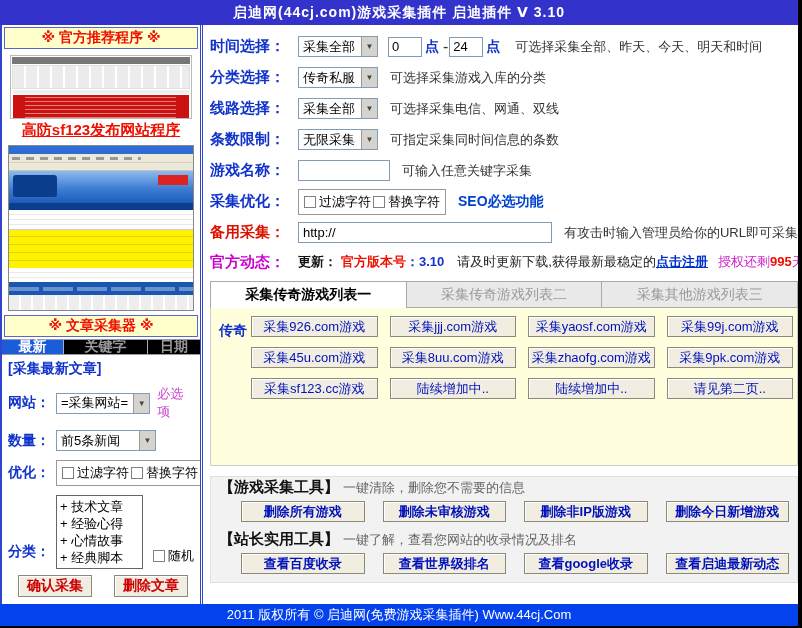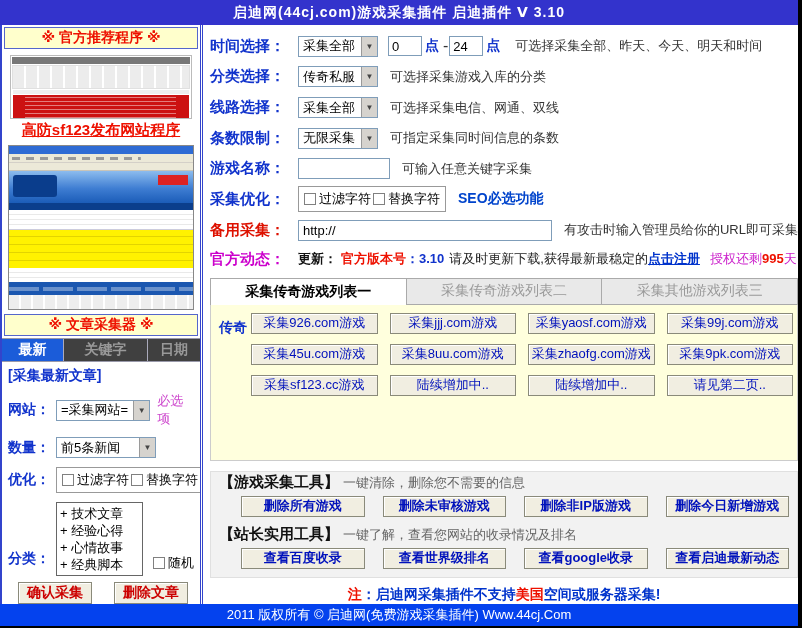--- a/index.html
+++ b/index.html
@@ -40,23 +40,23 @@
   .b-badge { position:absolute; right:5px; top:4px; width:30px; height:10px; background:#D22; }
   .b-nav { height:7px; background:#0B3E8C; }
   .b-rows1 { height:20px; background: repeating-linear-gradient(0deg,#fff 0 4px,#E9E9E9 4px 5px); border-bottom:1px solid #CCD; }
   .b-yellow { height:38px; background: repeating-linear-gradient(0deg,#FFF200 0 7px,#E2D400 7px 8px); }
   .b-rows2 { height:14px; background: repeating-linear-gradient(0deg,#fff 0 4px,#E9E9E9 4px 5px); }
   .b-footer1 { height:13px; background:#1B57B0;
                background-image: repeating-linear-gradient(90deg, rgba(255,255,255,.35) 0 30px, transparent 30px 34px);
                background-size:100% 4px; background-position:0 5px; background-repeat:no-repeat; }
   .b-grid { height:16px; background: repeating-linear-gradient(90deg,#EEE 0 10px,#fff 10px 12px),
                          repeating-linear-gradient(0deg,#DDD 0 6px,#fff 6px 8px); }
-  .side-tabs { height:24px; display:flex; border-top:1px solid #99A; border-bottom:1px solid #99A; }
+  .side-tabs { height:16px; display:flex; border-top:1px solid #99A; border-bottom:1px solid #99A; }
   .side-tab { display:flex; align-items:center; justify-content:center; font-size:14px; font-weight:bold;
-              color:#999; background:#404040; border-right:1px solid #AAB; cursor:pointer; }
+              color:#999; background:#000000; border-right:1px solid #AAB; cursor:pointer; }
   .side-tab.w1 { width:62px; } .side-tab.w2 { width:84px; } .side-tab.w3 { flex:1; border-right:none; }
   .side-tab.active { background:#1B5CD9; color:#fff; }
   .side-form { flex:1; padding:5px 6px 0 6px; font-size:13px; position:relative; }
   .s-title { color:#1133CC; font-weight:bold; font-size:14px; margin-bottom:7px; }
   .s-row { display:flex; align-items:center; margin-bottom:9px; }
   .s-label { color:#1133CC; font-weight:bold; font-size:14px; width:48px; flex:0 0 48px; }
   .s-note { color:#CC44CC; font-size:13px; margin-left:7px; }
   .select { display:inline-flex; align-items:center; border:1px solid #7F9DB9; background:#fff; height:21px; cursor:pointer; }
   .sel-text { padding:0 4px; font-size:13px; color:#000; flex:1; white-space:nowrap; overflow:hidden; }
   .sel-arrow { width:16px; height:100%; background:#D6D3CE; border-left:1px solid #9A9A9A; color:#444;
@@ -86,21 +86,21 @@
                 font-family:"Liberation Sans","DejaVu Sans",sans-serif; }
   .dot { color:#1133CC; font-weight:bold; font-size:14px; margin:0 3px; }
   .dash { color:#333; margin:0 1px; }
   .desc { color:#333; font-size:13px; margin-left:12px; }
   .name-input { width:92px; height:21px; border:1px solid #7F9DB9; font-size:13px; padding:1px 3px; }
   .seo { color:#0044CC; font-weight:bold; font-size:14px; margin-left:12px; }
   .backup-input { width:300px; height:21px; border:1px solid #7F9DB9; font-size:13px; padding:1px 4px; }
   .news { height:28px; display:flex; align-items:center; white-space:nowrap; overflow:hidden; font-size:13px; }
   .n-update { color:#111; font-weight:bold; margin-right:4px; }
   .n-ver { color:#EE1100; font-weight:bold; }
-  .n-num { color:#1133CC; font-weight:bold; margin-right:5px; }
+  .n-num { color:#1133CC; font-weight:bold; margin-right:13px; }
   .n-text { color:#222; }
   .n-reg { color:#0033CC; font-weight:bold; text-decoration:underline; cursor:pointer; }
   .n-auth { color:#CC22CC; margin-left:10px; }
   .n-days { color:#EE1100; font-weight:bold; }
   .n-clip { color:#333; margin-left:4px; }
   .game-tabs { display:flex; height:27px; margin-top:5px; }
   .g-tab { flex:1; display:flex; align-items:center; justify-content:center; font-size:14px;
            background:#E9E9E9; color:#999; border:1px solid #AAA; border-left:none; cursor:pointer; }
   .g-tab:first-child { border-left:1px solid #AAA; }
   .g-tab.active { background:#fff; color:#000; font-weight:bold; border-bottom:none; }
@@ -334,23 +334,20 @@
           <span class="tool-desc">一键了解，查看您网站的收录情况及排名</span>
         </div>
         <div class="t-row" style="margin-bottom:2px;">
           <div class="btn tool-btn">查看百度收录</div>
           <div class="btn tool-btn">查看世界级排名</div>
           <div class="btn tool-btn">查看google收录</div>
           <div class="btn tool-btn">查看启迪最新动态</div>
         </div>
       </div>
 
-      <div class="note">
-        <span class="r">注</span><span class="b">：</span><span class="b">启迪网采集插件不支持</span><span class="r">美国</span><span class="b">空间或服务器采集!</span>
-      </div>
 
     </div>
   </div>
 
   <div class="footerbar">
     <span>2011 版权所有 © 启迪网(免费游戏采集插件) Www.44cj.Com</span>
   </div>
 </div>
 
 </body></html>

